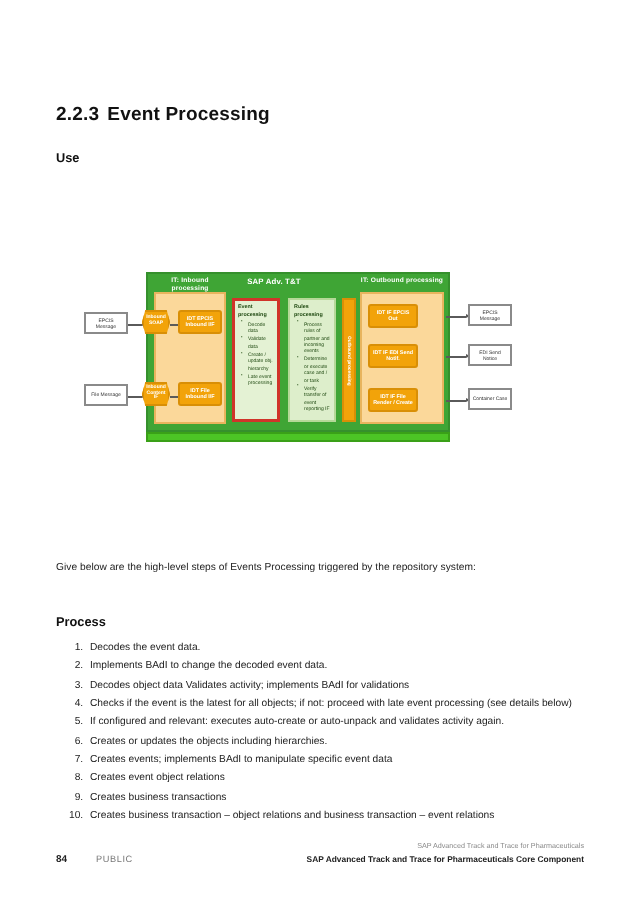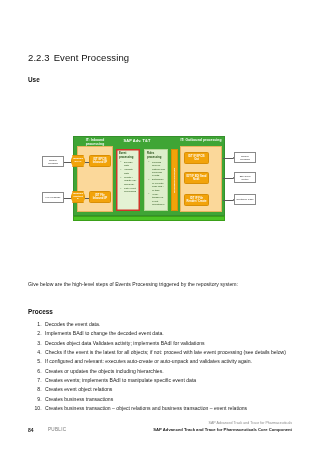--- a/index.html
+++ b/index.html
@@ -15,21 +15,21 @@
     color: #1a1a1a;
     overflow: hidden;
   }
 
   
   .page-title {
     position: absolute;
     left: 28px;
     top: 52px;
     font-size: 9.5px;
-    font-weight: normal;
+    font-weight: bold;
     letter-spacing: 0.1px;
     color: #111;
   }
   .page-title .num { margin-right: 4px; }
 
   .use-label {
     position: absolute;
     left: 28px;
     top: 76px;
     font-size: 6.4px;

